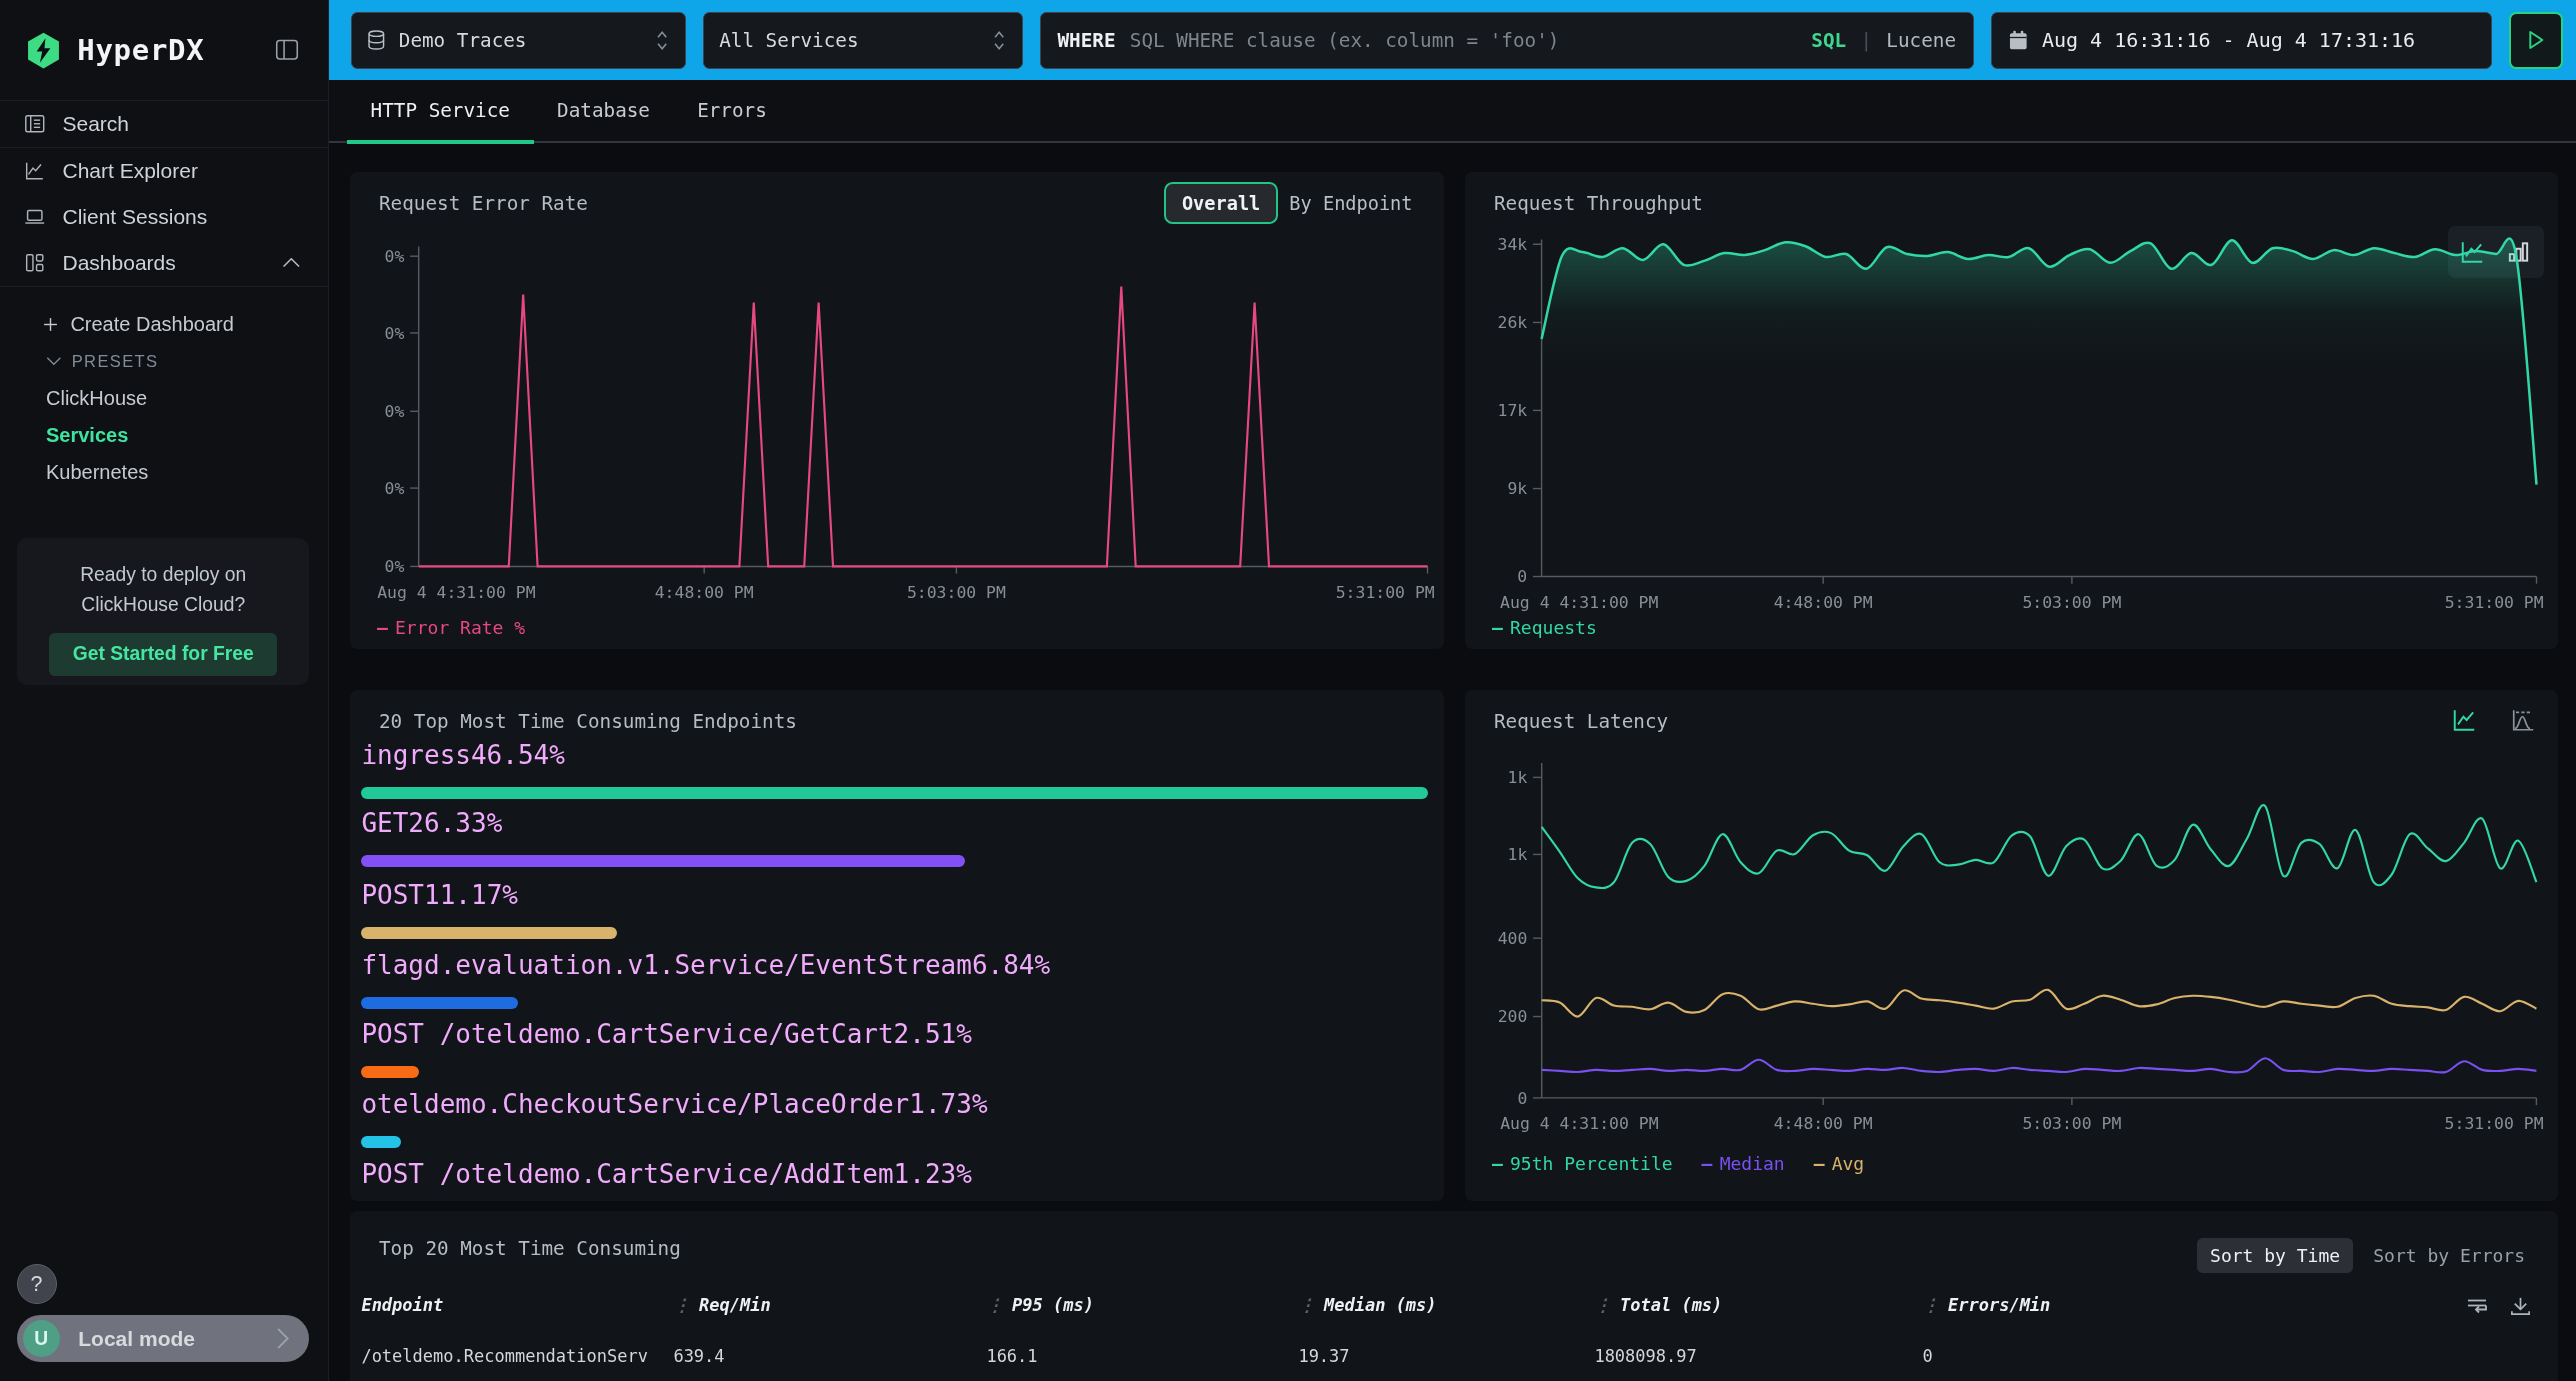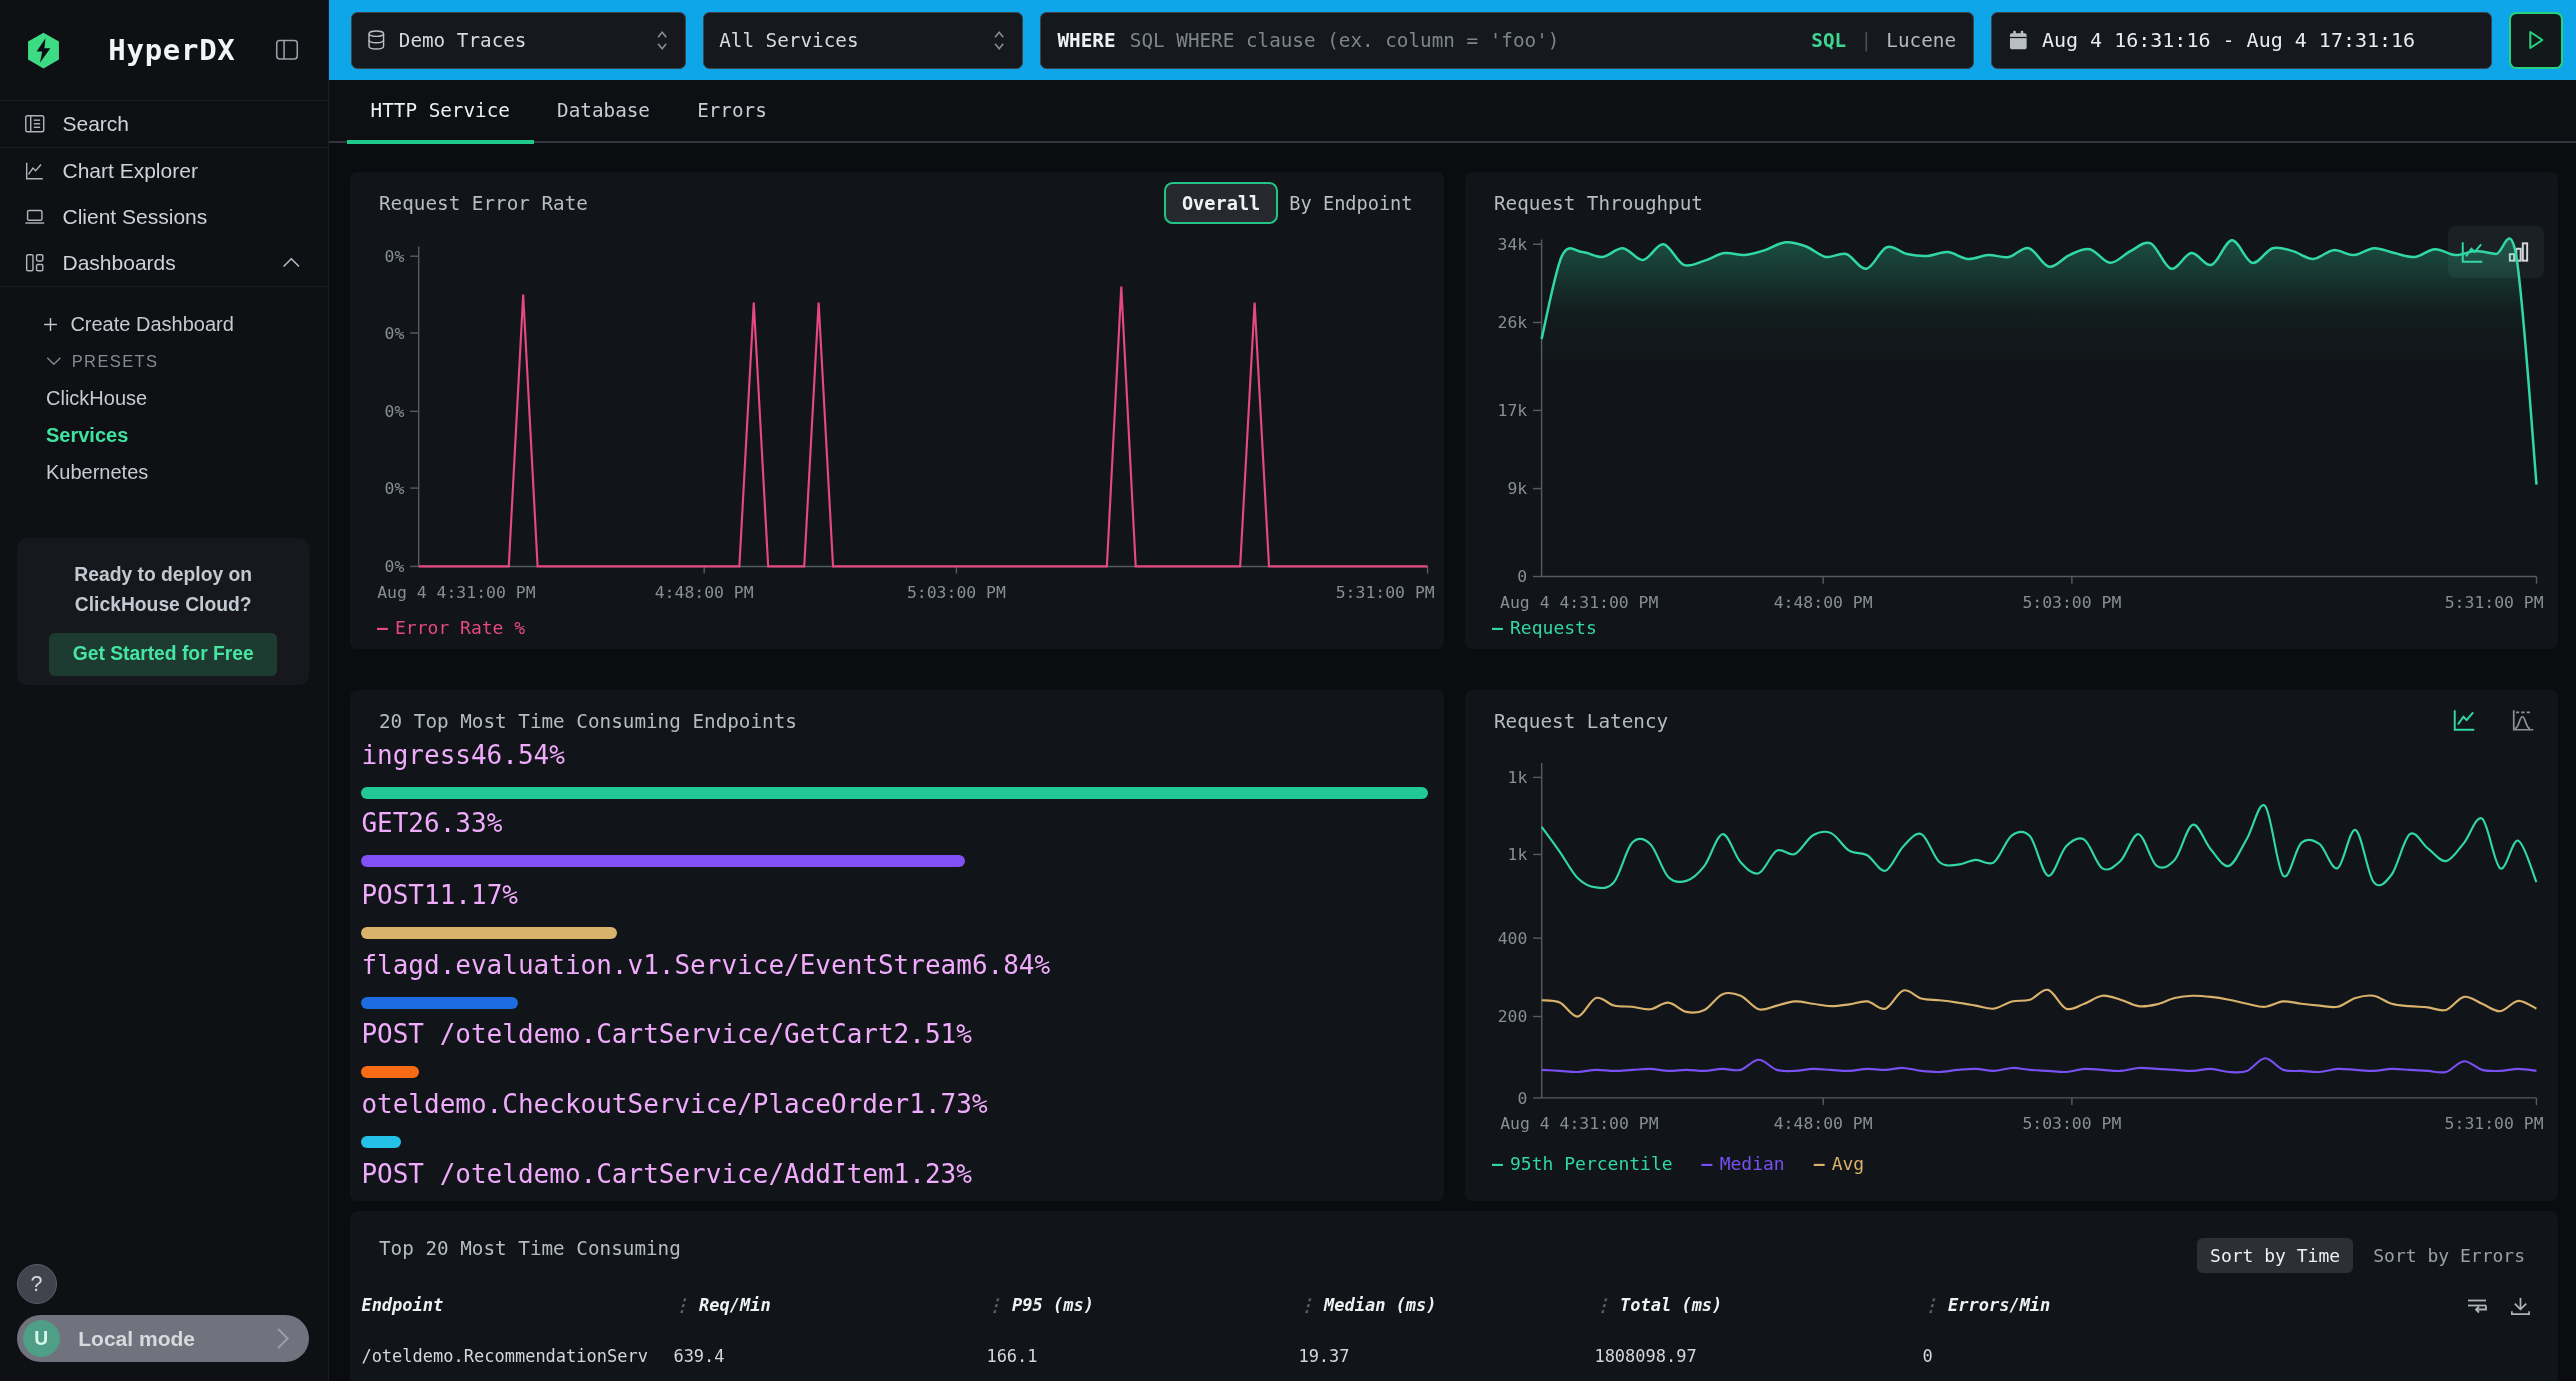--- a/index.html
+++ b/index.html
@@ -7,39 +7,39 @@
               font-family:"Liberation Sans", sans-serif; }
   #app { position:relative; width:2576px; height:1381px; }
   .mono { font-family:"DejaVu Sans Mono", monospace; }
 
   
   .sidebar { position:absolute; left:0; top:0; width:329px; height:1381px;
              background:#0e1014; border-right:1.4px solid #1b1f25; z-index:5; }
   .logo-row { display:flex; align-items:center; height:100px; padding:0 21.5px 0 24px; }
   .logo-hex { width:39px; height:39px; flex:0 0 39px; }
   .logo-text { font-family:"DejaVu Sans Mono", monospace; font-weight:bold; font-size:29px;
-               color:#f2f4f6; margin-left:14.3px; flex:1; letter-spacing:0.7px;text-align:center; }
+               color:#f2f4f6; margin-left:14.3px; flex:1; letter-spacing:0.7px; }
   .collapse-btn { width:40px; height:40px; background:none; border:none; cursor:pointer;
                   color:#9aa0a8; display:flex; align-items:center; justify-content:center; }
   .nav-group { border-top:1.4px solid #1a1e24; border-bottom:1.4px solid #1a1e24; }
   .nav-group + .nav-group { border-top:none; }
   .nav-item { height:46px; display:flex; align-items:center; gap:17px; padding-left:24px;
               color:#ced3d9; font-size:21px; cursor:pointer; }
   .nav-item .nav-ic { width:21.5px; height:21.5px; color:#aeb4bc; flex:0 0 21.5px; }
   .nav-item .spacer { flex:1; }
   .nav-item .chev { margin-right:27px; color:#b6bcc4; }
   .subnav { padding:18.6px 0 7.2px 0; }
   .sub-item { display:flex; align-items:center; height:37px; color:#c6cbd2; font-size:20px; cursor:pointer; }
   .sub-item.create { padding-left:42px; gap:11.4px; }
   .sub-item.presets { padding-left:46px; gap:10px; color:#828c99; font-size:16.5px; letter-spacing:1.4px; }
   .sub-item.preset-link { padding-left:46px; font-size:20px; }
   .sub-item.preset-link.active { color:#3fe3a0; font-weight:bold; }
   .promo-card { position:absolute; left:17px; right:18.6px; top:538px; height:147px; background:#16181e;
                 border-radius:10px; text-align:center; padding-top:21.5px; }
-  .promo-line { color:#c3c9d1; font-size:19.3px; line-height:30px;font-weight:bold; }
+  .promo-line { color:#c3c9d1; font-size:19.3px; line-height:30px; }
   .promo-cta { margin:13px auto 0; width:228px; height:43px; border:none; border-radius:5.7px;
                background:#1d3b31; color:#46e5a2; font-size:19.3px; font-weight:bold;
                font-family:"Liberation Sans", sans-serif; cursor:pointer; }
   .help-btn { position:absolute; left:16.5px; top:1264px; width:40px; height:40px; border-radius:50%;
               background:#41444d; border:1.4px solid #5a5f68; color:#d6d9de; font-size:21.5px;
               display:flex; align-items:center; justify-content:center; cursor:pointer; }
   .local-pill { position:absolute; left:17px; right:18.6px; top:1315px; height:47px; border-radius:24px;
                 background:#70737d; display:flex; align-items:center; padding:0 18.6px 0 5.7px; cursor:pointer; }
   .avatar { width:37px; height:37px; border-radius:50%; background:#4f9e86; color:#d9f7ec;
             font-weight:bold; font-size:19.3px; display:flex; align-items:center; justify-content:center; }

